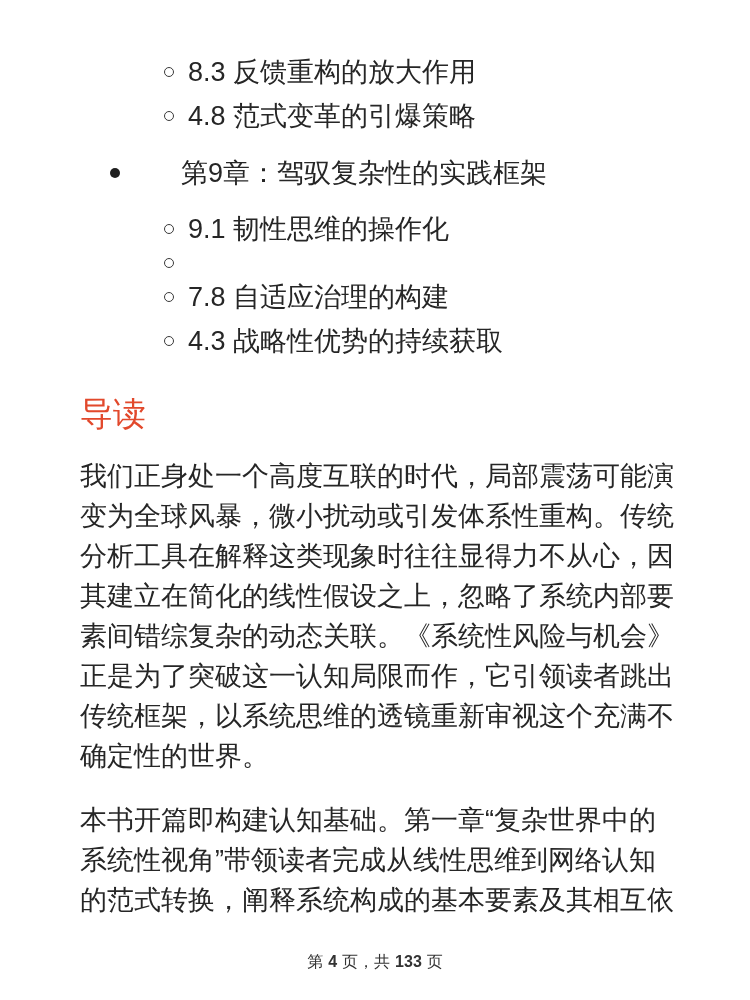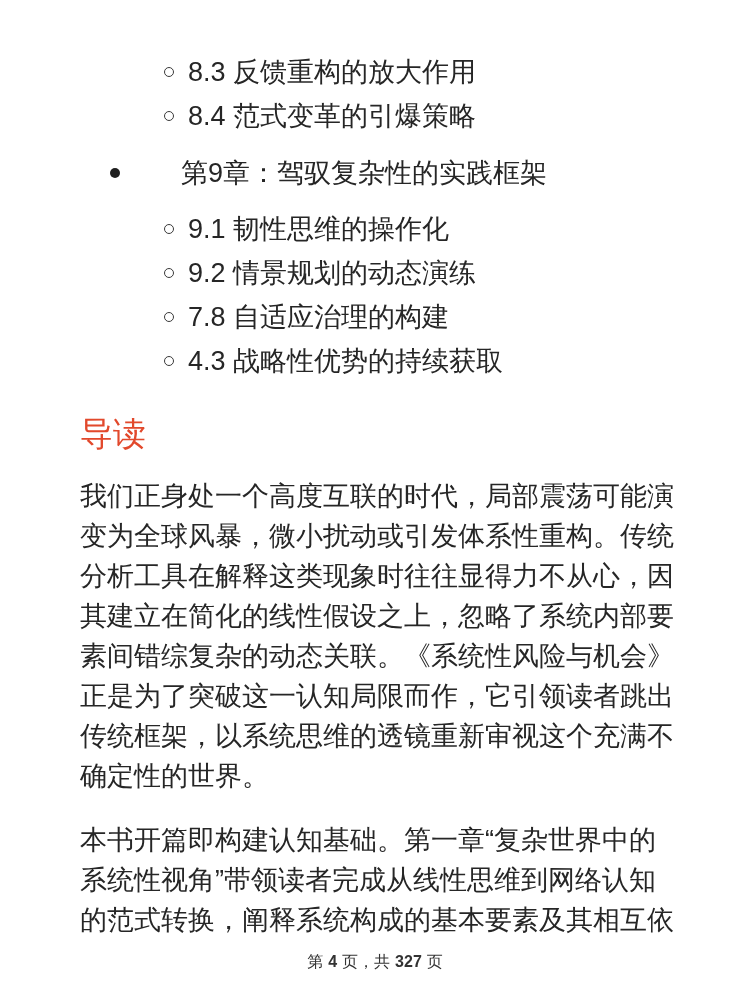--- a/index.html
+++ b/index.html
@@ -82,48 +82,47 @@
 
 <div class="page">
 
   <ul class="toc">
       <li class="lv2">
         <span class="bullet circle"></span>
         <span class="toc-label">8.3 反馈重构的放大作用</span>
       </li>
       <li class="lv2">
         <span class="bullet circle"></span>
-        <span class="toc-label">8.4 范式变革的引爆策略</span>
+        <span class="toc-label">4.8 范式变革的引爆策略</span>
       </li>
       <li class="lv1">
         <span class="bullet disc"></span>
         <span class="toc-label">第9章：驾驭复杂性的实践框架</span>
       </li>
       <li class="lv2">
         <span class="bullet circle"></span>
         <span class="toc-label">9.1 韧性思维的操作化</span>
       </li>
       <li class="lv2">
         <span class="bullet circle"></span>
-        <span class="toc-label">9.2 情景规划的动态演练</span>
       </li>
       <li class="lv2">
         <span class="bullet circle"></span>
         <span class="toc-label">7.8 自适应治理的构建</span>
       </li>
       <li class="lv2">
         <span class="bullet circle"></span>
         <span class="toc-label">4.3 战略性优势的持续获取</span>
       </li>
     </ul>
 
   <h2 class="section-heading" style="color: rgb(226, 73, 44);">导读</h2>
 
   <div class="body-text">
     <p>我们正身处一个高度互联的时代，局部震荡可能演变为全球风暴，微小扰动或引发体系性重构。传统分析工具在解释这类现象时往往显得力不从心，因其建立在简化的线性假设之上，忽略了系统内部要素间错综复杂的动态关联。《系统性风险与机会》正是为了突破这一认知局限而作，它引领读者跳出传统框架，以系统思维的透镜重新审视这个充满不确定性的世界。</p>
     <p>本书开篇即构建认知基础。第一章“复杂世界中的系统性视角”带领读者完成从线性思维到网络认知的范式转换，阐释系统构成的基本要素及其相互依</p>
   </div>
 
   <div class="footer">
-    <span class="zh">第</span><span class="num">4</span><span class="zh">页，共</span><span class="num">327</span><span class="zh">页</span>
+    <span class="zh">第</span><span class="num">4</span><span class="zh">页，共</span><span class="num">133</span><span class="zh">页</span>
   </div>
 
 </div>
 
 </body></html>

